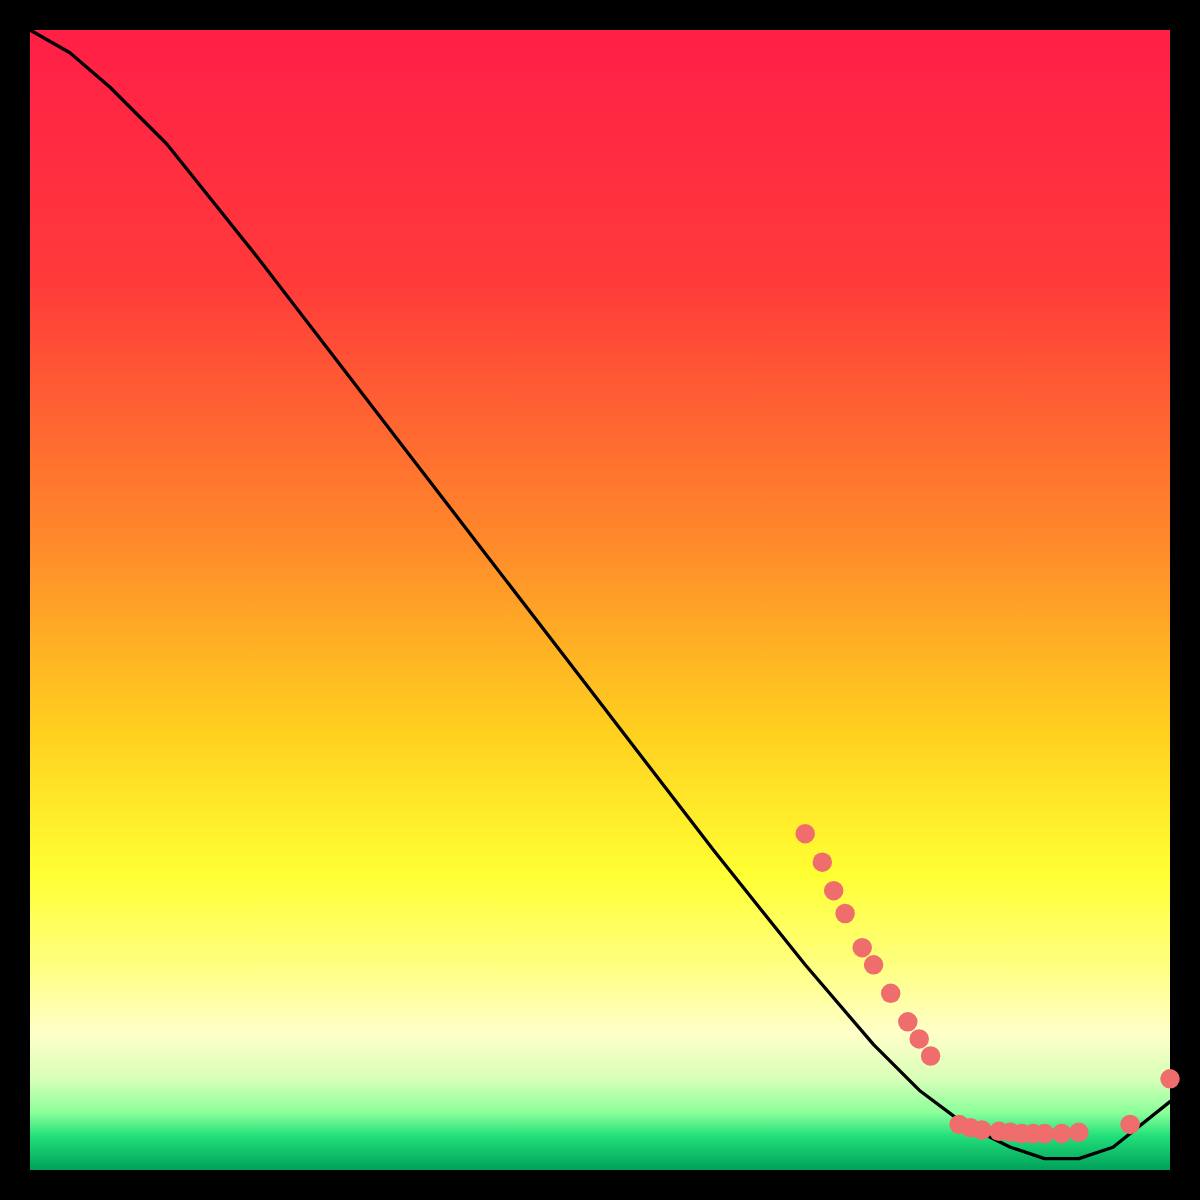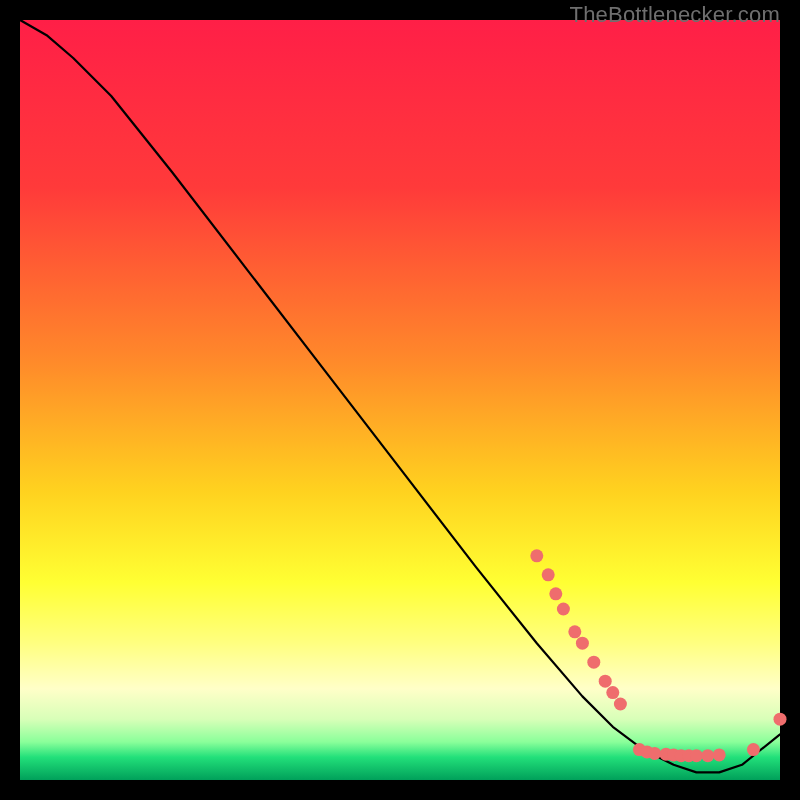--- a/index.html
+++ b/index.html
@@ -69,15 +69,14 @@
       <circle cx="673.6" cy="754.9" r="6.5" fill="#ef6d6d"></circle>
       <circle cx="681.2" cy="755.7" r="6.5" fill="#ef6d6d"></circle>
       <circle cx="688.8" cy="755.7" r="6.5" fill="#ef6d6d"></circle>
       <circle cx="696.4" cy="755.7" r="6.5" fill="#ef6d6d"></circle>
       <circle cx="707.8" cy="755.7" r="6.5" fill="#ef6d6d"></circle>
       <circle cx="719.2" cy="754.9" r="6.5" fill="#ef6d6d"></circle>
       <circle cx="753.4" cy="749.6" r="6.5" fill="#ef6d6d"></circle>
       <circle cx="780.0" cy="719.2" r="6.5" fill="#ef6d6d"></circle>
     </svg>
 
-  <div class="watermark" style="right: 20px; top: 2px;">TheBottlenecker.com</div>
 
 </div>
 
 </body></html>

